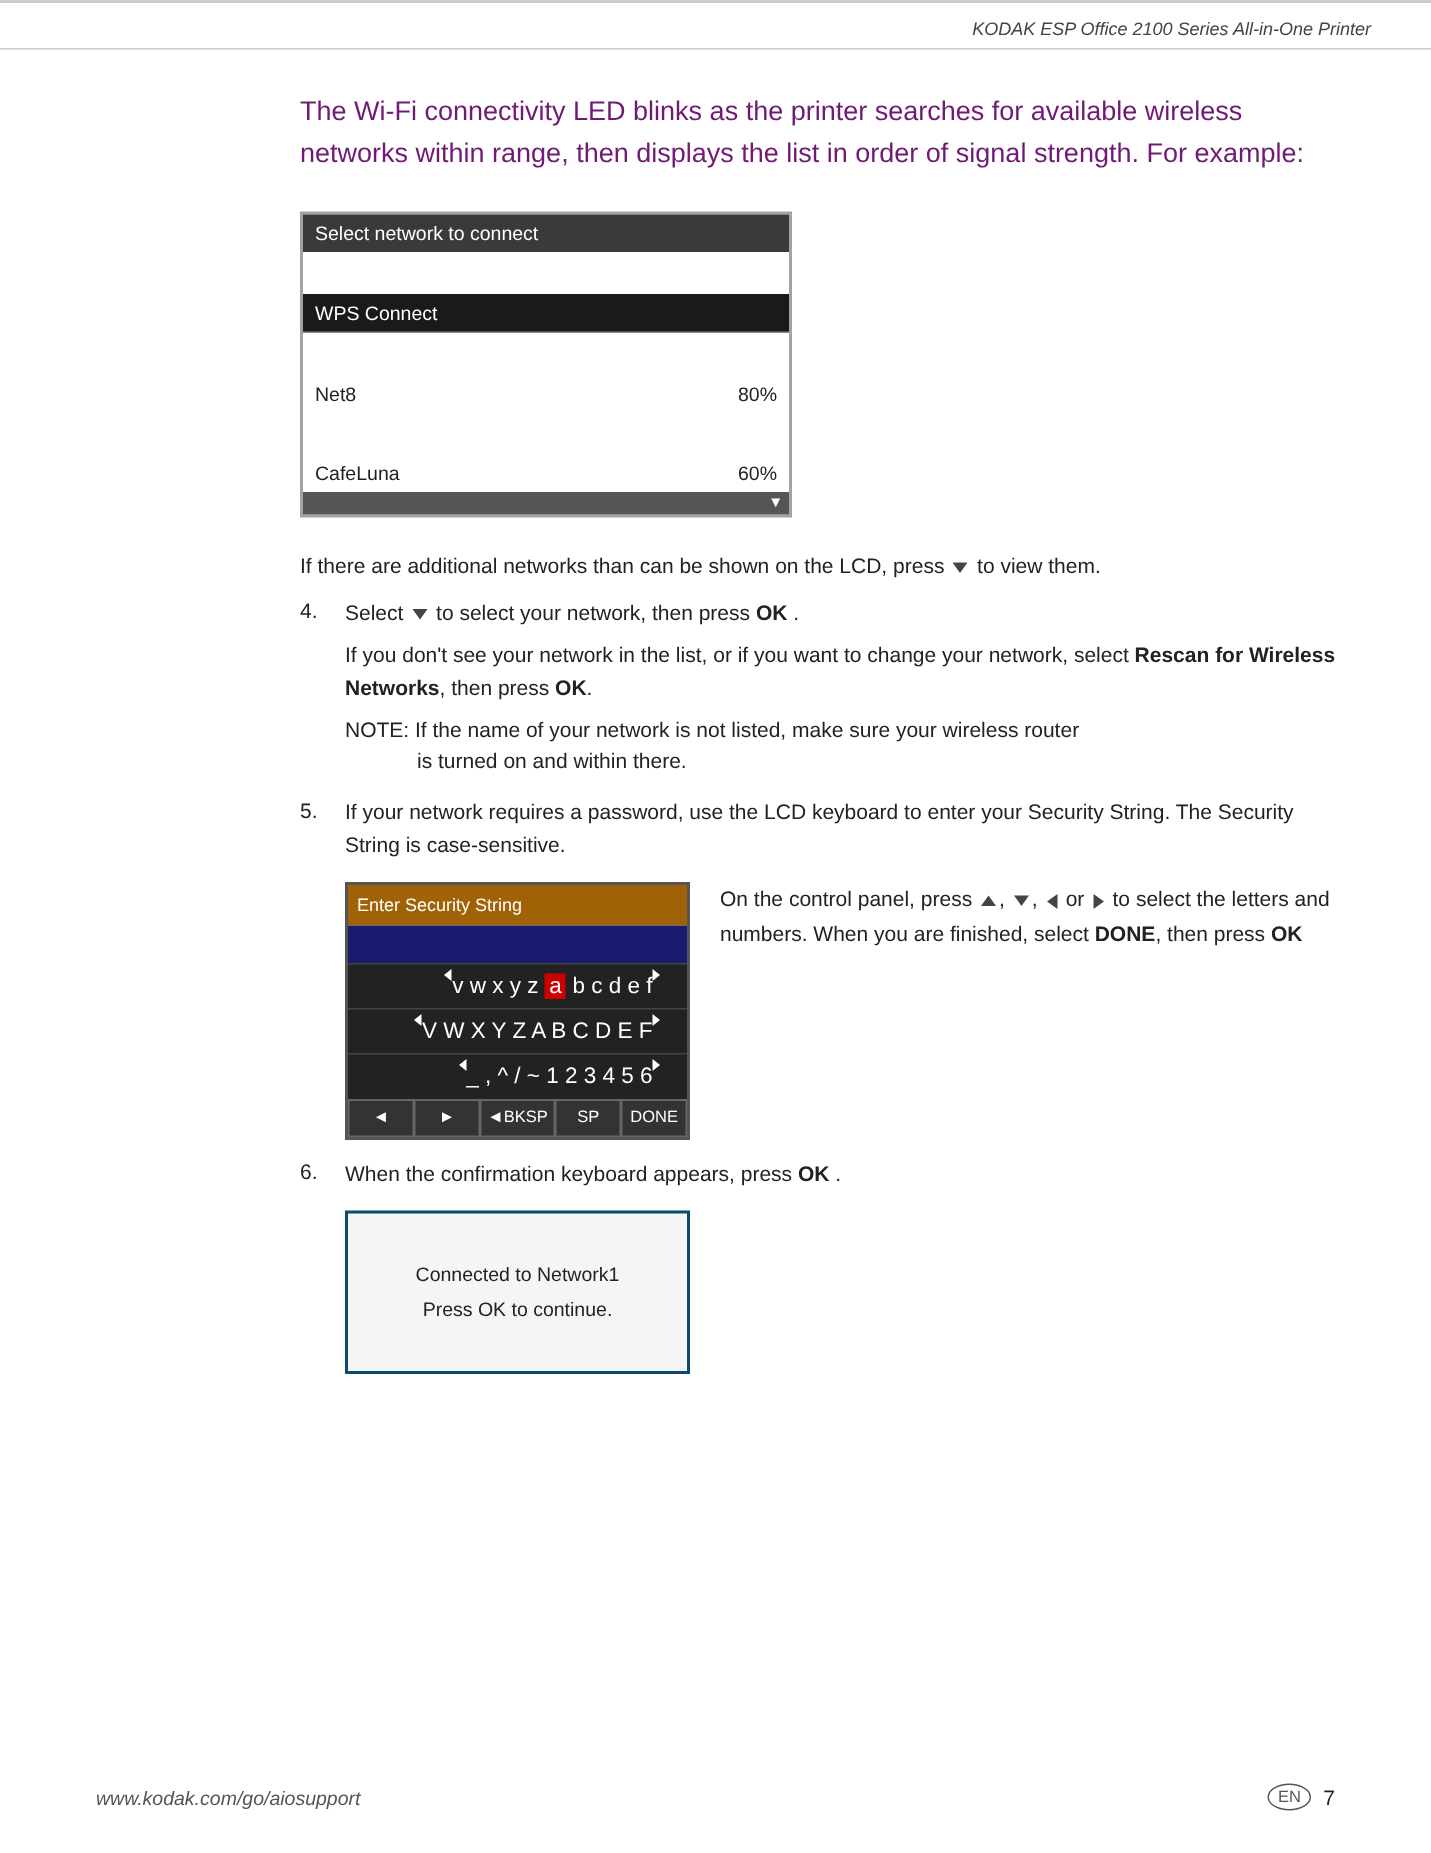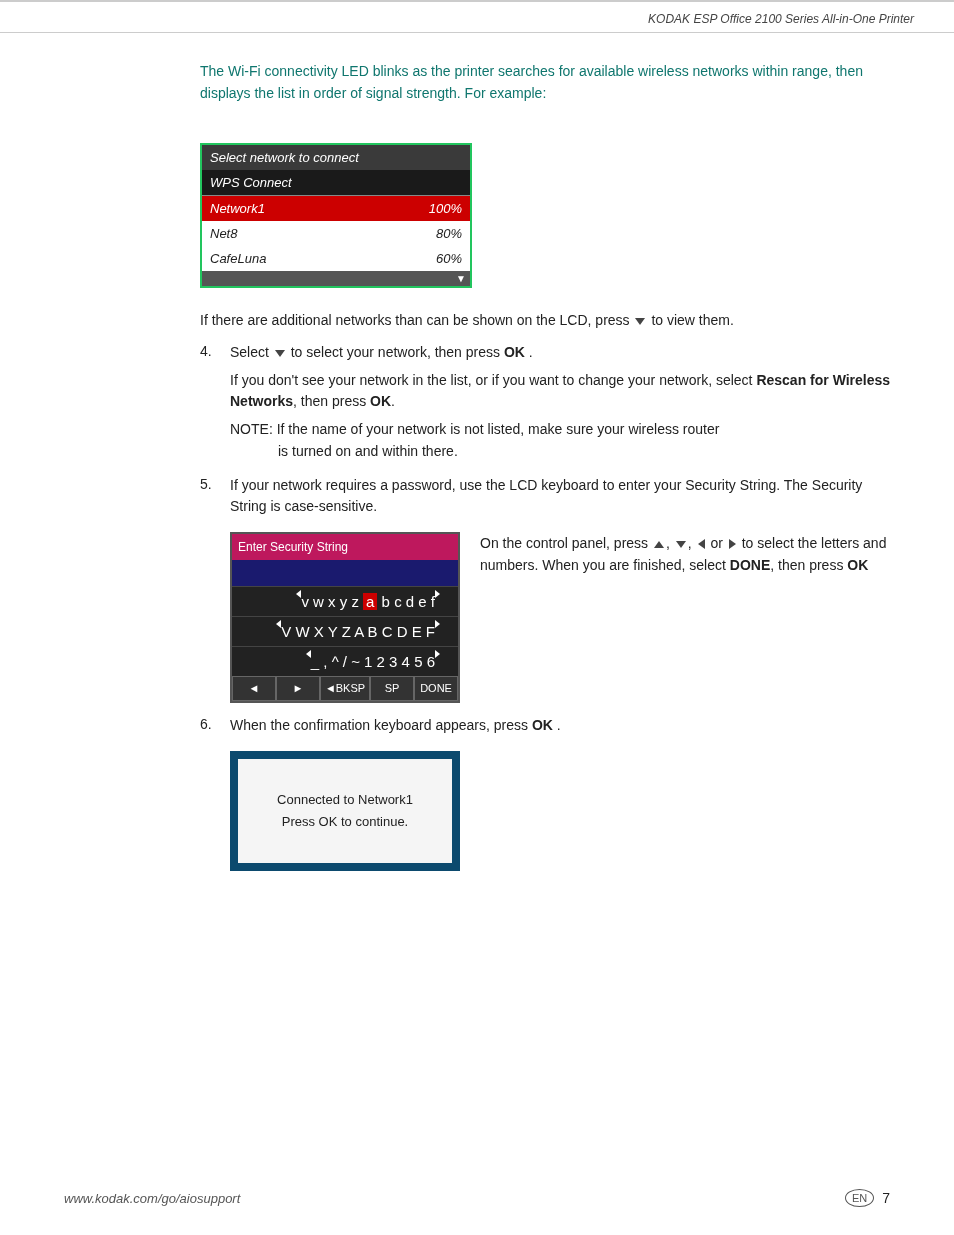--- a/index.html
+++ b/index.html
@@ -29,48 +29,48 @@
       font-style: italic;
       color: #444444;
       border-bottom: 1px solid #cccccc;
     }
 
     .content {
       padding: 28px 60px 60px 200px;
     }
 
     .intro-text {
-      font-size: 14px;
+      font-size: 18px;
       line-height: 1.55;
-      color: #0f766e;
-      margin-bottom: 39px;
+      color: #701a75;
+      margin-bottom: 24px;
     }
 
     
     .lcd-screenshot {
-      border: 2px solid #22c55e;
-      width: 272px;
+      border: 2px solid #a3a3a3;
+      width: 328px;
       margin-bottom: 22px;
       font-size: 13px;
-      font-style: italic;
     }
 
     .lcd-header {
       background: #3a3a3a;
       color: #ffffff;
       padding: 5px 8px;
       font-size: 13px;
     }
 
     .lcd-row {
       display: flex;
       justify-content: space-between;
       padding: 5px 8px;
       background: #ffffff;
       color: #222;
+      margin-top: 28px;
     }
 
     .lcd-row.selected {
       background: #cc0000;
       color: #ffffff;
     }
 
     .lcd-row.wps {
       background: #1a1a1a;
       color: #ffffff;
@@ -153,21 +153,21 @@
     }
 
     .security-lcd {
       border: 2px solid #555;
       width: 230px;
       font-size: 11px;
       flex-shrink: 0;
     }
 
     .sec-header {
-      background: #be185d;
+      background: #a16207;
       color: #fff;
       padding: 4px 6px;
       font-size: 12px;
     }
 
     .sec-input {
       background: #1a1a6e;
       color: #aaccff;
       padding: 4px 6px;
       min-height: 18px;
@@ -221,21 +221,21 @@
 
     .sec-description {
       font-size: 14px;
       line-height: 1.6;
       color: #222;
       flex: 1;
     }
 
     
     .connected-lcd {
-      border: 8px solid #0c4a6e;
+      border: 2px solid #0c4a6e;
       width: 230px;
       background: #f5f5f5;
       padding: 30px 20px;
       margin-top: 14px;
       text-align: center;
       font-size: 13px;
       color: #222;
       line-height: 1.7;
     }
 
@@ -318,24 +318,20 @@
 <div class="content">
 
   <p class="intro-text">
     <span>The Wi-Fi connectivity LED blinks as the printer searches for available wireless networks within range, then displays the list in order of signal strength. For example:</span>
   </p>
 
   <div class="lcd-screenshot">
     <div class="lcd-header">Select network to connect</div>
     <div class="lcd-row wps">
       <span>WPS Connect</span>
-    </div>
-    <div class="lcd-row selected">
-      <span>Network1</span>
-      <span>100%</span>
     </div>
     <div class="lcd-row">
       <span>Net8</span>
       <span>80%</span>
     </div>
     <div class="lcd-row">
       <span>CafeLuna</span>
       <span>60%</span>
     </div>
     <div class="lcd-scroll">

